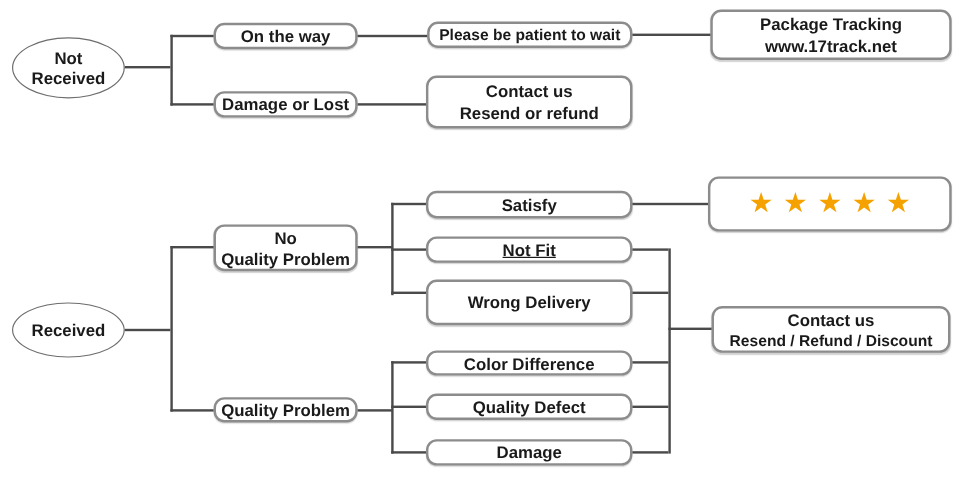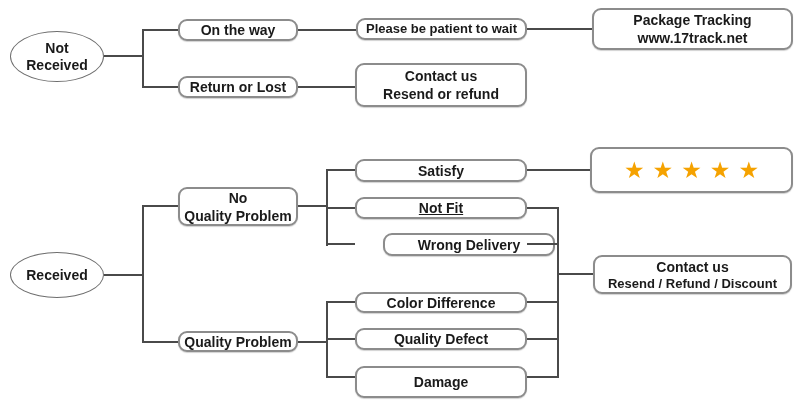--- a/index.html
+++ b/index.html
@@ -43,21 +43,21 @@
   <div class="node" style="left:356px;top:18px;width:171px;height:22px;">
     <span class="small">Please be patient to wait</span>
   </div>
 
   <div class="node" style="left:592px;top:8px;width:201px;height:42px;">
     <span>Package Tracking</span>
     <span>www.17track.net</span>
   </div>
 
   <div class="node" style="left:178px;top:76px;width:120px;height:22px;">
-    <span>Return or Lost</span>
+    <span>Damage or Lost</span>
   </div>
 
   <div class="node" style="left:355px;top:63px;width:172px;height:44px;">
     <span>Contact us</span>
     <span>Resend or refund</span>
   </div>
 
   <div class="hline" style="left:104px;top:55px;width:38px;"></div>
   <div class="vline" style="left:142px;top:29px;height:59px;"></div>
   <div class="hline" style="left:142px;top:29px;width:36px;"></div>
@@ -80,33 +80,33 @@
   </div>
 
   <div class="node" style="left:355px;top:159px;width:172px;height:23px;">
     <span>Satisfy</span>
   </div>
 
   <div class="node" style="left:355px;top:197px;width:172px;height:22px;text-decoration:underline;">
     <span>Not Fit</span>
   </div>
 
-  <div class="node" style="left:355px;top:233px;width:172px;height:23px;margin-left:28px;">
+  <div class="node" style="left:355px;top:233px;width:172px;height:38px;">
     <span>Wrong Delivery</span>
   </div>
 
   <div class="node" style="left:355px;top:292px;width:172px;height:21px;">
     <span>Color Difference</span>
   </div>
 
   <div class="node" style="left:355px;top:328px;width:172px;height:22px;">
     <span>Quality Defect</span>
   </div>
 
-  <div class="node" style="left:355px;top:366px;width:172px;height:32px;">
+  <div class="node" style="left:355px;top:366px;width:172px;height:22px;">
     <span>Damage</span>
   </div>
 
   <div class="node" style="left:590px;top:147px;width:203px;height:46px;">
     <span class="stars">★★★★★</span>
   </div>
 
   <div class="node" style="left:593px;top:255px;width:199px;height:39px;">
     <span>Contact us</span>
     <span class="small">Resend / Refund / Discount</span>

